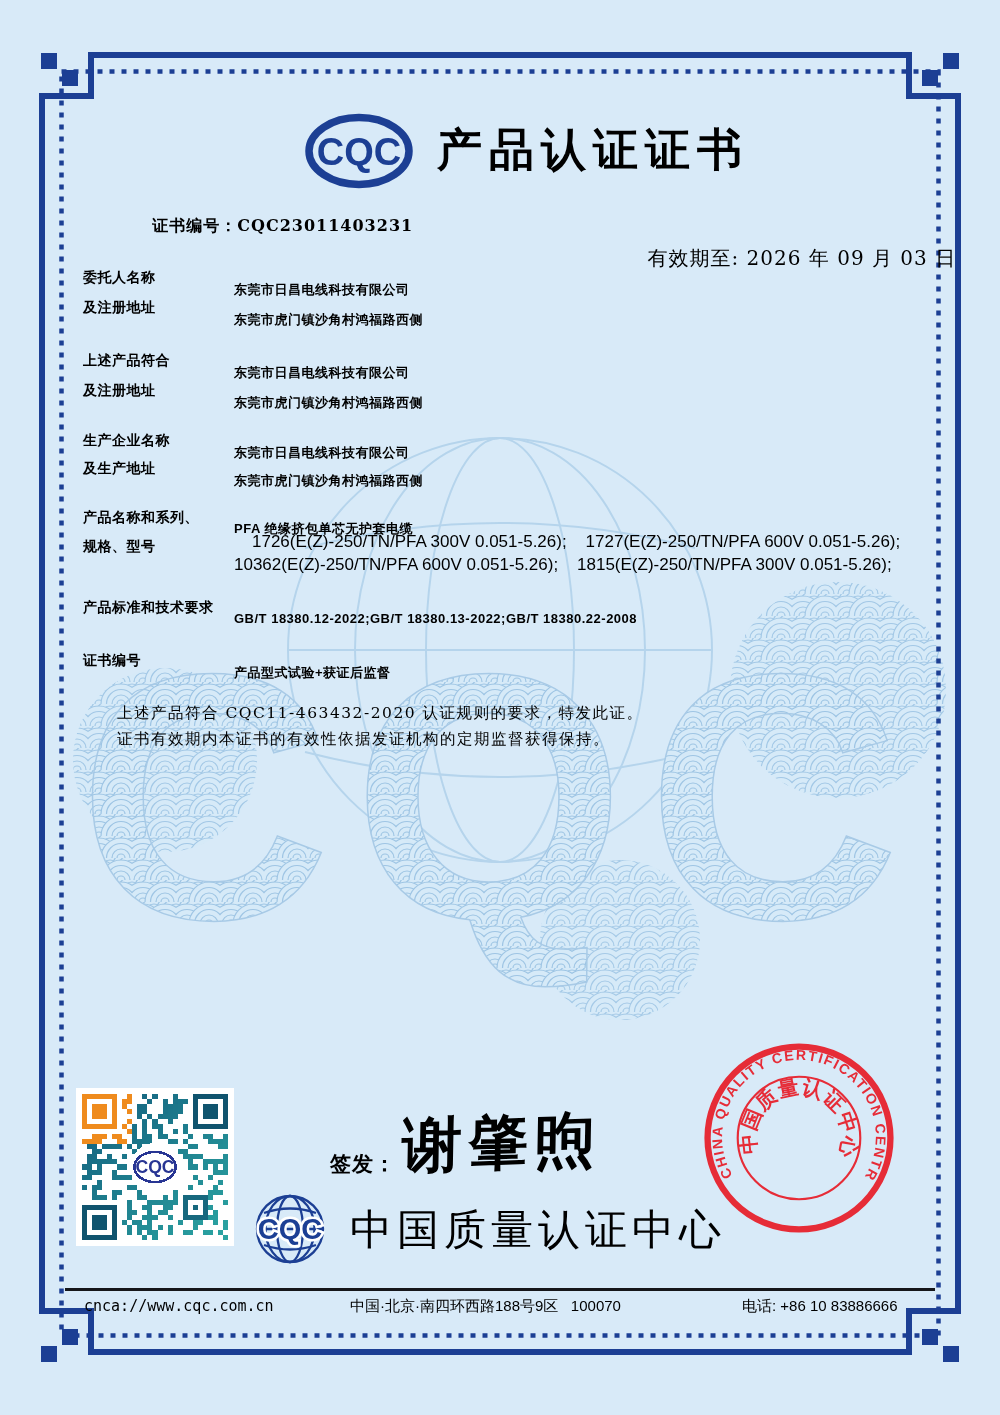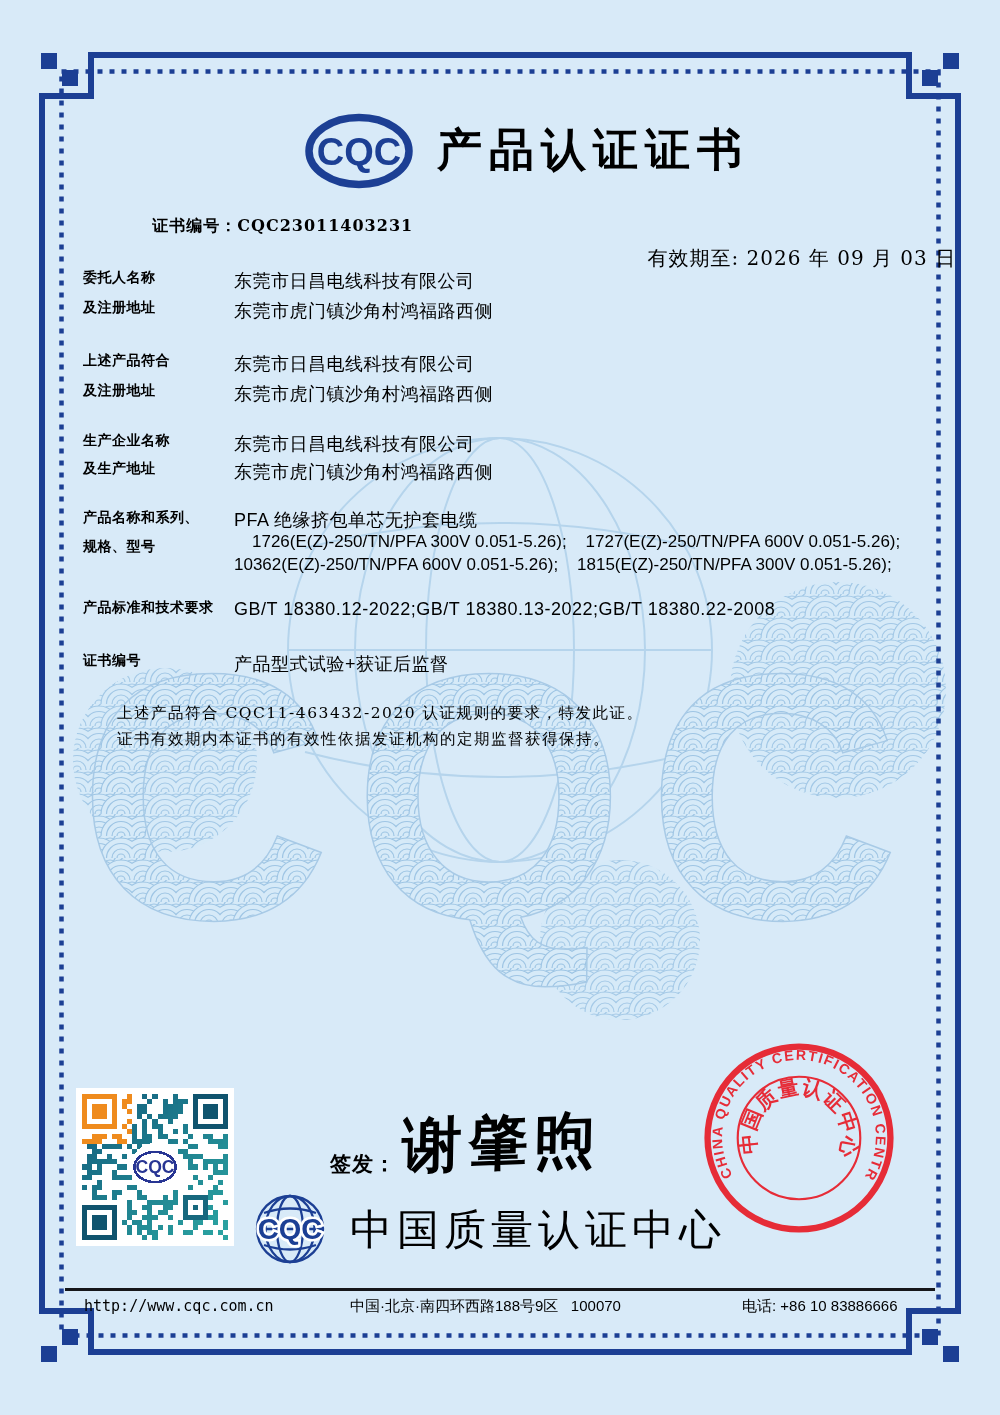--- a/index.html
+++ b/index.html
@@ -1,20 +1,20 @@
 <!DOCTYPE html>
 <html><head>
 <meta charset="utf-8">
 <style>
   html,body{margin:0;padding:0;background:#9fb6c6;}
   .page{position:relative;width:1000px;height:1415px;margin:0 auto;background:#d8eaf8;
         font-family:"Liberation Sans",sans-serif;color:#000;overflow:hidden;}
   .abs{position:absolute;white-space:pre;}
   .lbl{font-weight:bold;font-size:14px;letter-spacing:.5px;}
-  .val{font-size:18px;font-weight:400;letter-spacing:.5px;}
+  .val{font-size:13px;font-weight:700;letter-spacing:.5px;margin-top:12px;}
   .kai{font-family:"DejaVu Serif",serif;letter-spacing:1px;}
   .mono{font-family:"DejaVu Sans Mono",monospace;}
   .title{font-size:45px;font-weight:bold;letter-spacing:7px;}
   .models{font-size:17px;letter-spacing:0;}
   .statement{font-size:15.5px;font-family:"DejaVu Serif",serif;letter-spacing:1.5px;font-weight:500;margin-left:35px;}
   .footer-text{font-size:15px;}
   .sig{font-size:60px;font-weight:600;font-family:"DejaVu Serif",serif;
        transform:rotate(-2deg) skewX(-3deg);letter-spacing:6px;}
   .orgname{font-size:42px;letter-spacing:5px;font-weight:500;}
   .qr-wrap{position:absolute;left:76px;top:1088px;background:#fff;padding:6px;}
@@ -406,17 +406,17 @@
       <text font-family="Liberation Sans,sans-serif" font-weight="bold" font-size="14.5" letter-spacing="1.6" fill="currentColor">
         <textPath href="#arcE">CHINA   QUALITY   CERTIFICATION   CENTRE</textPath>
       </text>
       <text font-family="Liberation Sans,sans-serif" font-weight="bold" font-size="21" letter-spacing="1" fill="currentColor">
         <textPath href="#arcC">中国质量认证中心</textPath>
       </text>
     </g>
   </svg>
 
   <div class="abs" style="left:65px;top:1288px;width:870px;height:3px;background:#15161a"></div>
-  <div class="abs mono footer-text" style="left:84px;top:1297px">http://www.cqc.com.cn</div>
+  <div class="abs mono footer-text" style="left:84px;top:1297px">cnca://www.cqc.com.cn</div>
   <div class="abs footer-text" style="left:350px;top:1297px">中国·北京·南四环西路188号9区   100070</div>
   <div class="abs footer-text" style="left:742px;top:1297px">电话: +86 10 83886666</div>
 
 </div>
 
 </body></html>

